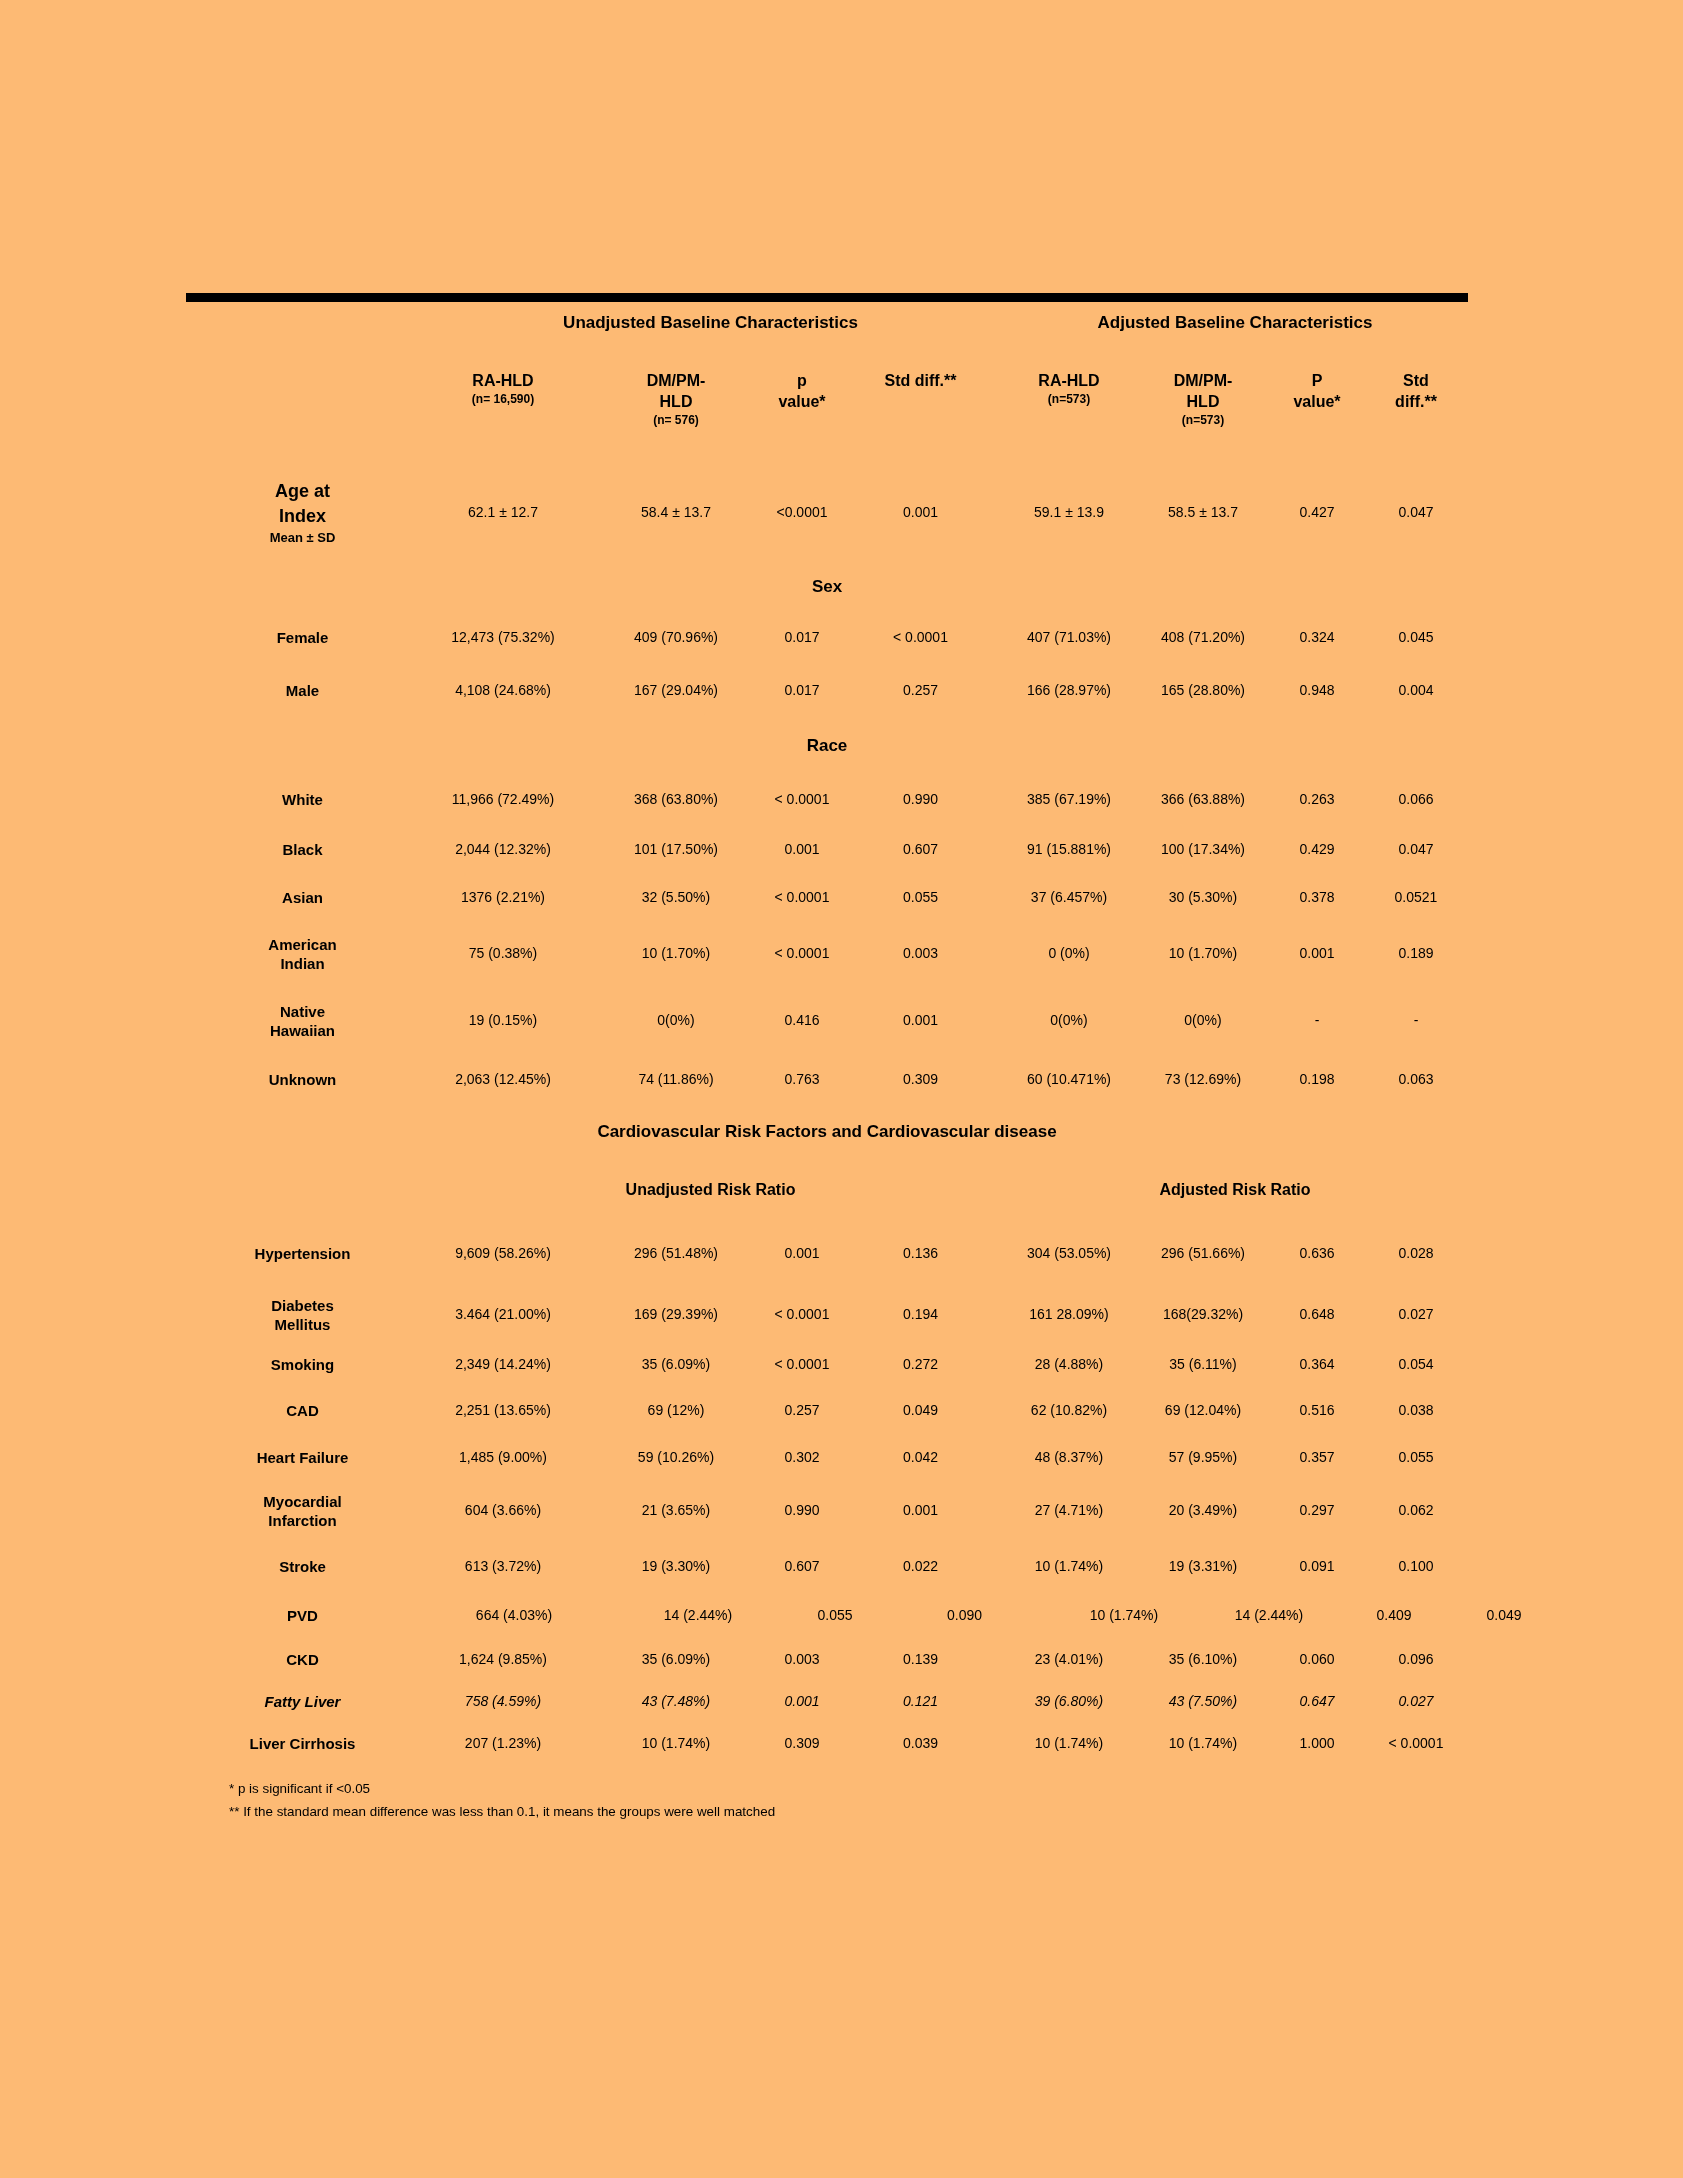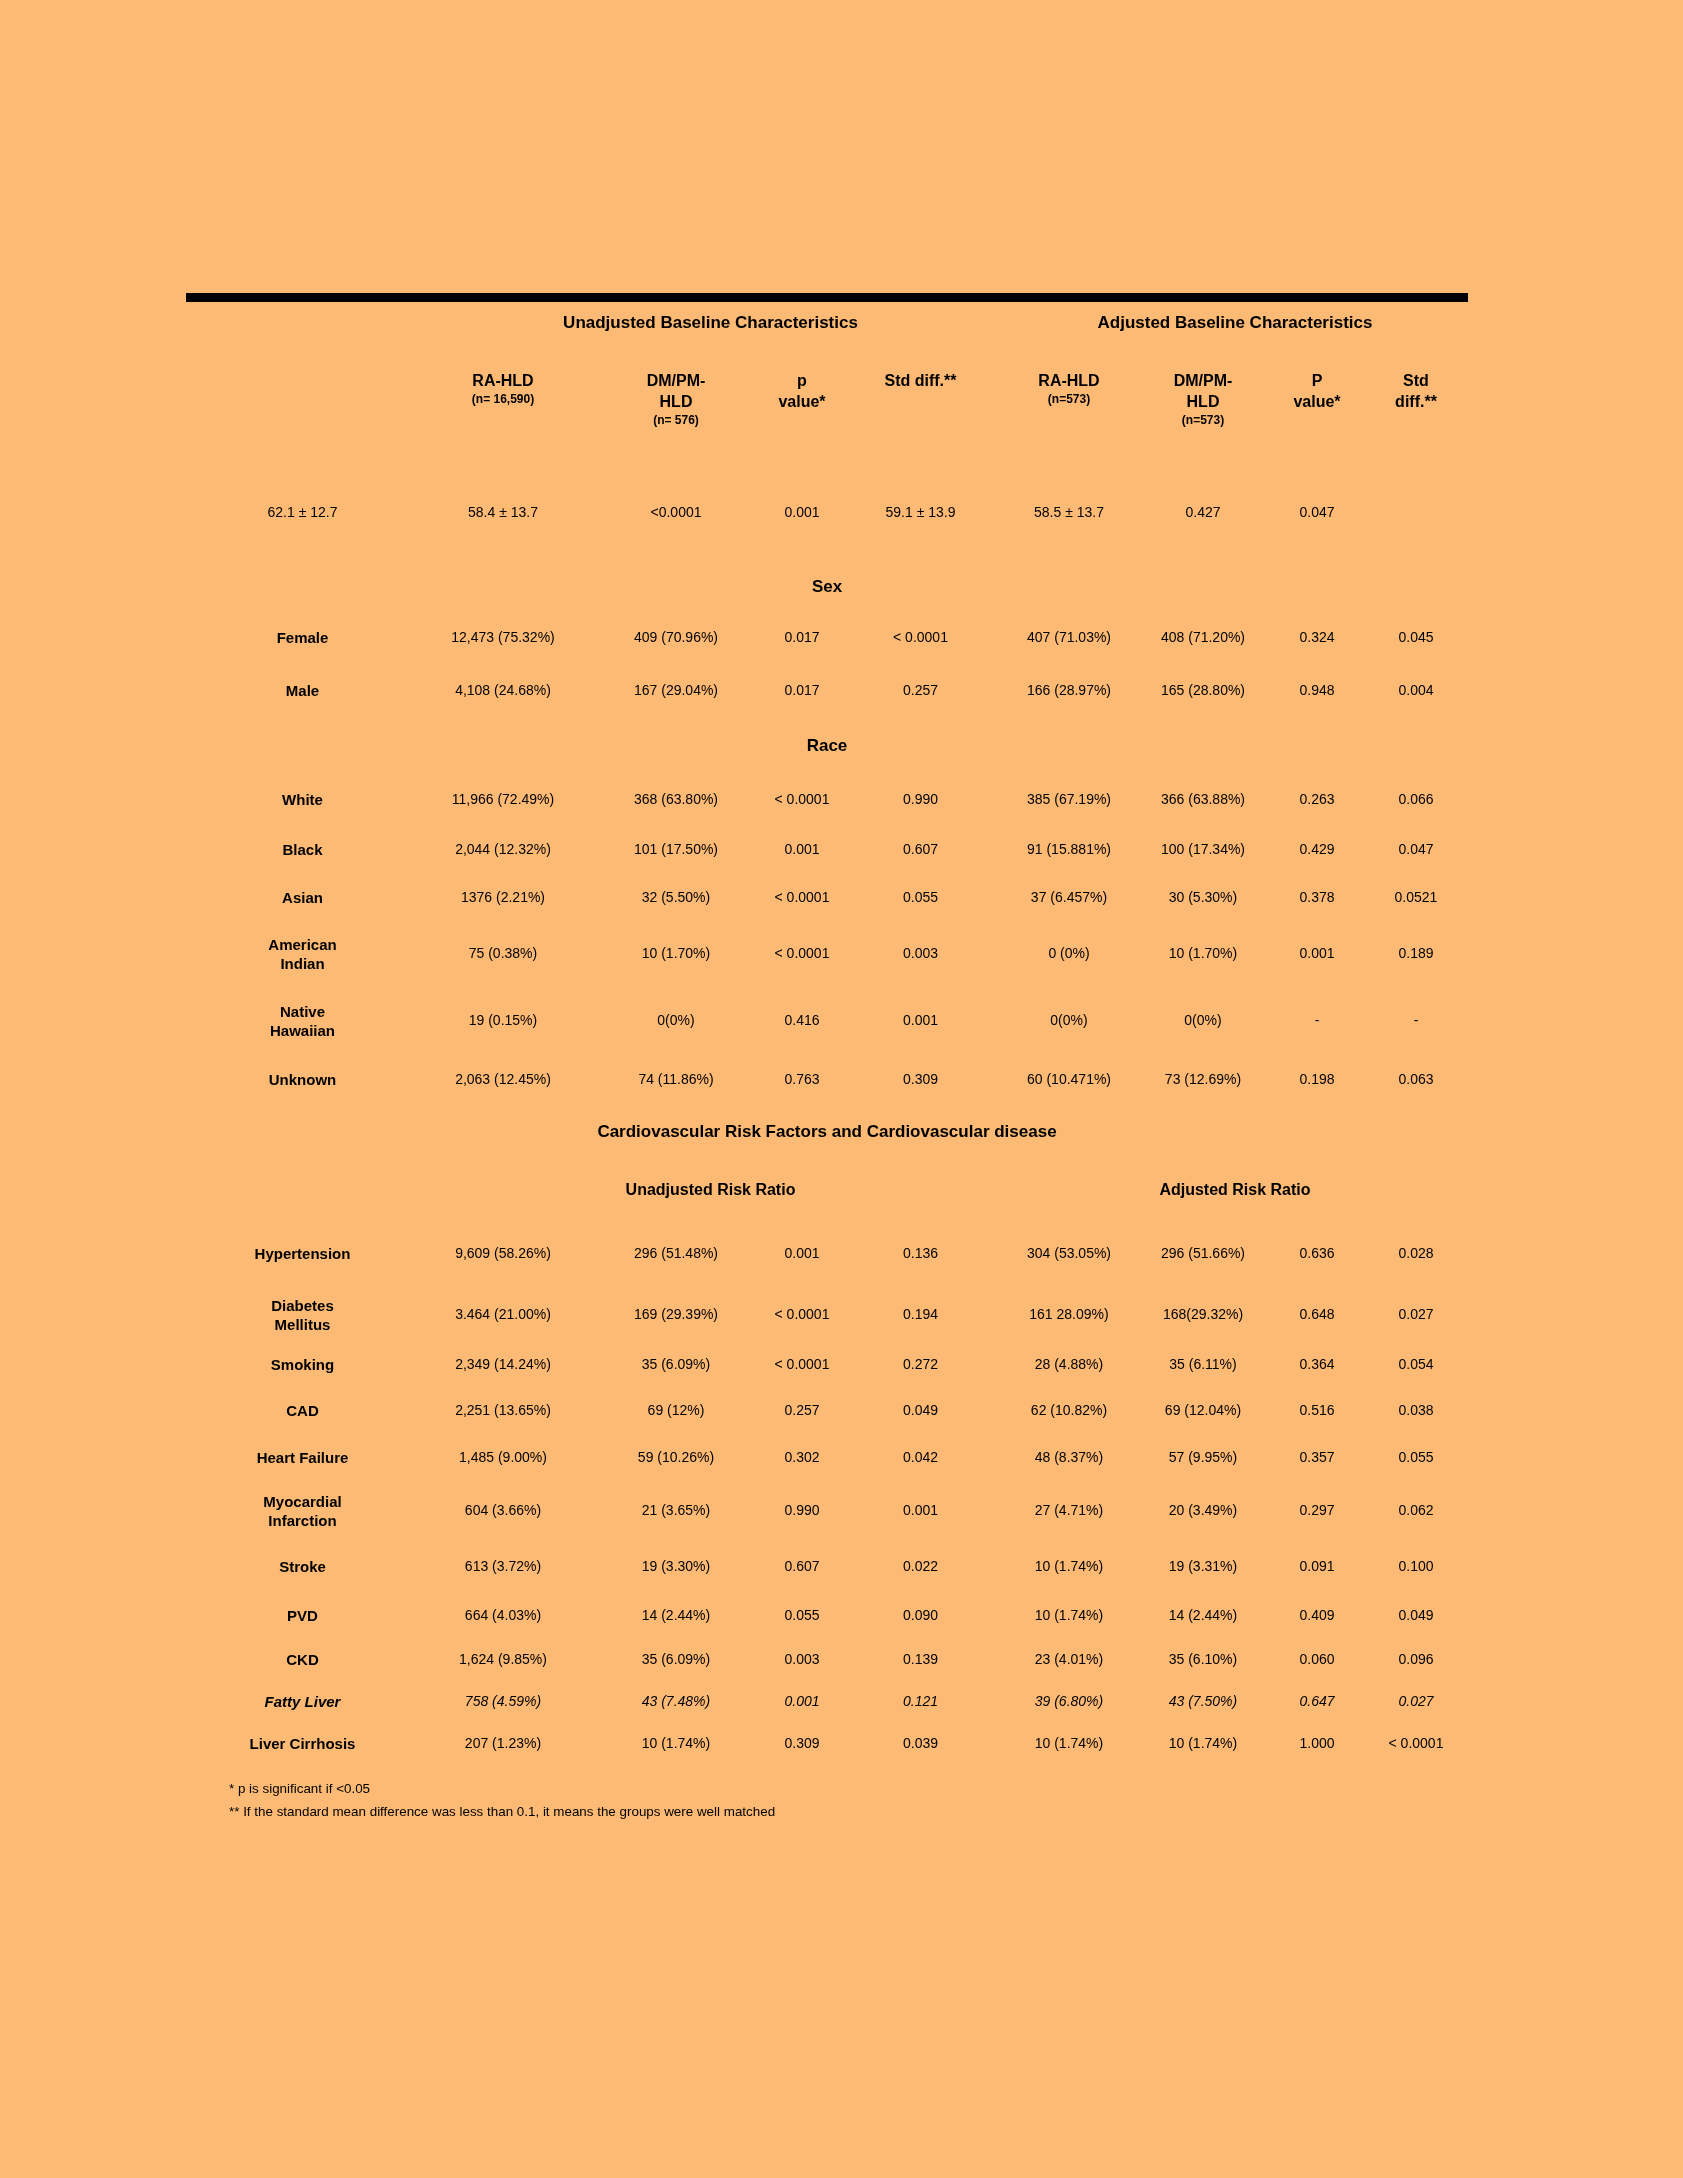--- a/index.html
+++ b/index.html
@@ -76,20 +76,25 @@
       </div>
       <div class="cell">
         <div class="head-main">Std
 diff.**</div>
         <div class="head-sub"></div>
       </div>
     </div>
 
     <div>
         <div class="grid-row data-row" style="height: 99px;">
+          <div class="cell">
+            <div class="label-main">Age at
+Index</div>
+            <div class="label-sub">Mean ± SD</div>
+          </div>
           <div class="cell val">62.1 ± 12.7</div>
           <div class="cell val">58.4 ± 13.7</div>
           <div class="cell val">&lt;0.0001</div>
           <div class="cell val">0.001</div>
           <div class="cell val">59.1 ± 13.9</div>
           <div class="cell val">58.5 ± 13.7</div>
           <div class="cell val">0.427</div>
           <div class="cell val">0.047</div>
         </div>
         <div class="section-head" style="height: 50px;">Sex</div>
@@ -291,21 +296,21 @@
           </div>
           <div class="cell val">613 (3.72%)</div>
           <div class="cell val">19 (3.30%)</div>
           <div class="cell val">0.607</div>
           <div class="cell val">0.022</div>
           <div class="cell val">10 (1.74%)</div>
           <div class="cell val">19 (3.31%)</div>
           <div class="cell val">0.091</div>
           <div class="cell val">0.100</div>
         </div>
-        <div class="grid-row data-row" style="height: 45px;">
+        <div class="grid-row data-row" style="height: 45px; gap: 11px;">
           <div class="cell">
             <div class="label-main">PVD</div>
           </div>
           <div class="cell val">664 (4.03%)</div>
           <div class="cell val">14 (2.44%)</div>
           <div class="cell val">0.055</div>
           <div class="cell val">0.090</div>
           <div class="cell val">10 (1.74%)</div>
           <div class="cell val">14 (2.44%)</div>
           <div class="cell val">0.409</div>

